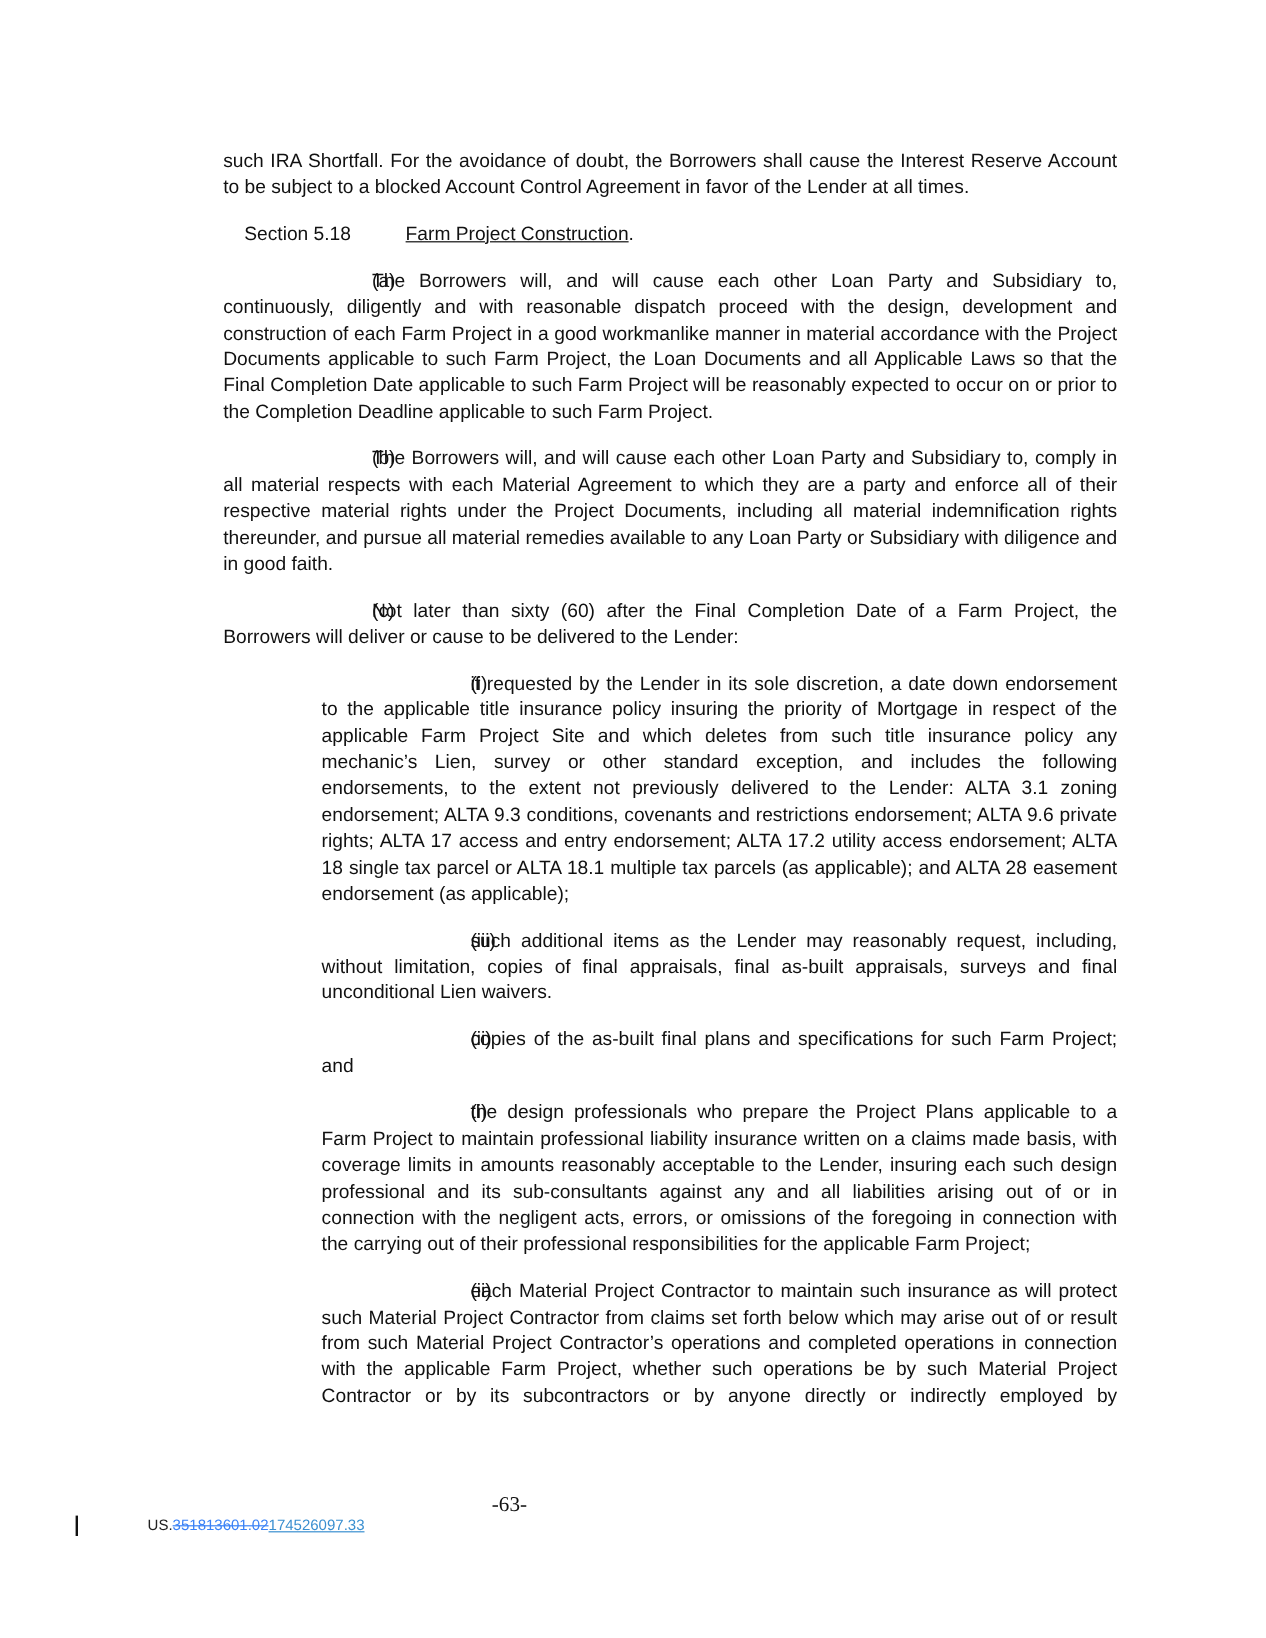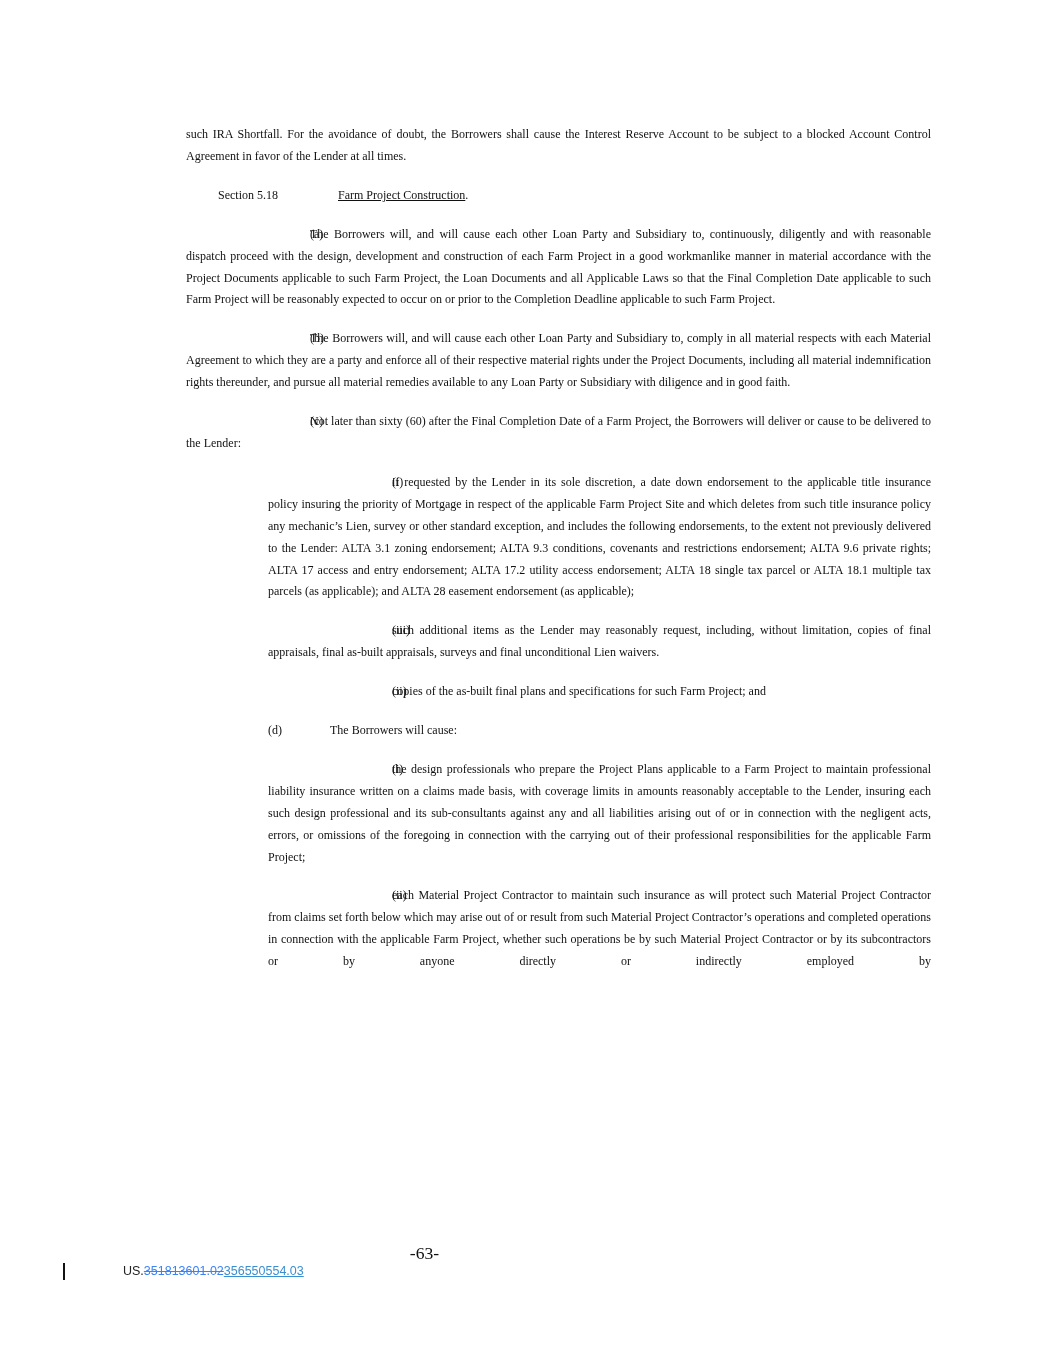--- a/index.html
+++ b/index.html
@@ -1,19 +1,19 @@
 <!DOCTYPE html>
 <html><head>
   <meta charset="utf-8">
   <style>
     html, body { margin: 0; padding: 0; background: #ffffff; }
     body { width: 1055px; height: 1365px; position: relative; overflow: hidden; }
     .page {
       position: absolute; left: 186px; top: 124px; width: 745px;
-      font-family: Liberation Serif, serif; font-size: 12px; line-height: 21.9px;
+      font-family: Liberation Sans, sans-serif; font-size: 16px; line-height: 21.9px;
       color: #111;
     }
     p { margin: 0 0 17px 0; text-align: justify; }
     .ind1 { text-indent: 62px; }
     .sub { margin-left: 82px; }
     .sub.ind1 { text-indent: 62px; }
     .tab { display: inline-block; }
     .lbl1 { width: 62px; }
     .lbl-sec { width: 124px; text-align: center; }
     .u { text-decoration: underline; margin-left: 28px; }
@@ -58,32 +58,29 @@
   </p>
 
   <p class="sub ind1">
     <span class="tab lbl1">(iii)</span><span>such additional items as the Lender may reasonably request, including, without limitation, copies of final appraisals, final as-built appraisals, surveys and final unconditional Lien waivers.</span>
   </p>
 
   <p class="sub ind1">
     <span class="tab lbl1">(ii)</span><span>copies of the as-built final plans and specifications for such Farm Project; and</span>
   </p>
 
-  <p class="sub">
-    <span class="tab lbl1">(d)</span><span>The Borrowers will cause:</span>
-  </p>
 
   <p class="sub ind1">
     <span class="tab lbl1">(i)</span><span>the design professionals who prepare the Project Plans applicable to a Farm Project to maintain professional liability insurance written on a claims made basis, with coverage limits in amounts reasonably acceptable to the Lender, insuring each such design professional and its sub-consultants against any and all liabilities arising out of or in connection with the negligent acts, errors, or omissions of the foregoing in connection with the carrying out of their professional responsibilities for the applicable Farm Project;</span>
   </p>
 
   <p class="sub ind1" style="text-align-last: justify;">
     <span class="tab lbl1">(ii)</span><span>each Material Project Contractor to maintain such insurance as will protect such Material Project Contractor from claims set forth below which may arise out of or result from such Material Project Contractor’s operations and completed operations in connection with the applicable Farm Project, whether such operations be by such Material Project Contractor or by its subcontractors or by anyone directly or indirectly employed by</span>
   </p>
 </div>
 
 <div class="pageno">-63-</div>
 
 <div class="changebar"></div>
 
 <div class="footer">
-  <span>US.</span><span class="del">351813601.02</span><span class="ins">356550554.03</span>
+  <span>US.</span><span class="del">351813601.02</span><span class="ins">174526097.33</span>
 </div>
 
 </body></html>

